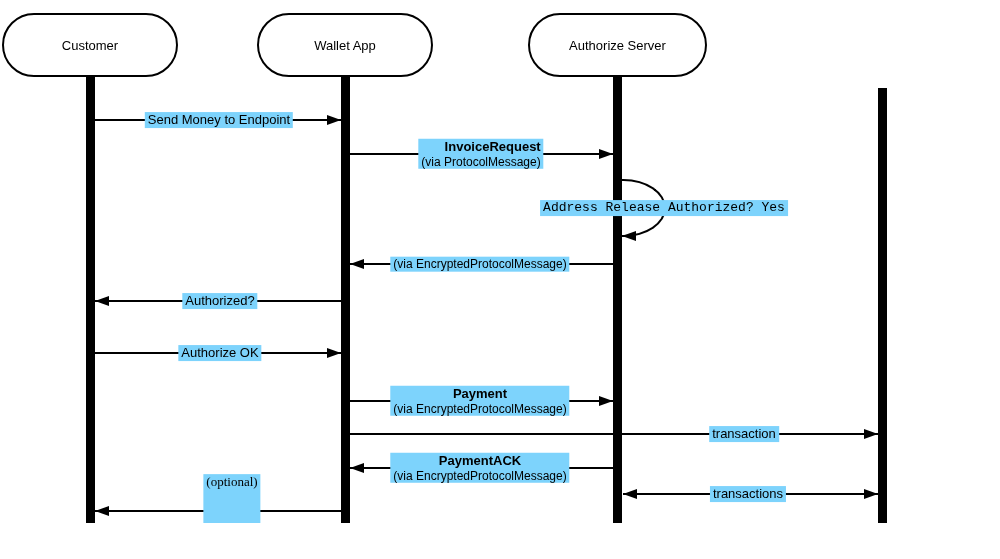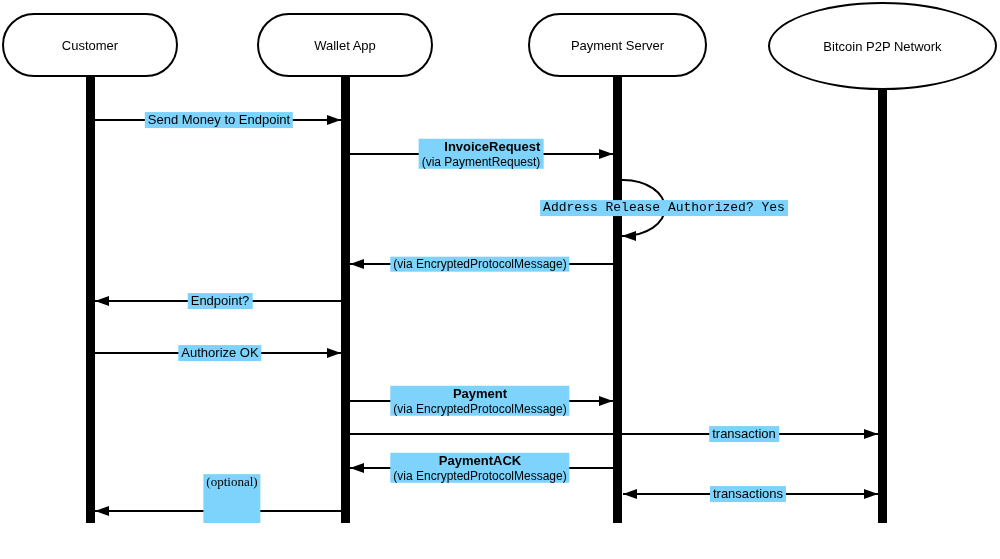--- a/index.html
+++ b/index.html
@@ -91,64 +91,61 @@
 
 <div id="canvas">
 
   <div class="node stadium" style="left:2px; top:13px; width:176px; height:64px;">
     <span>Customer</span>
   </div>
   <div class="node stadium" style="left:257px; top:13px; width:176px; height:64px;align-items:center;">
     <span>Wallet App</span>
   </div>
   <div class="node stadium" style="left:528px; top:13px; width:179px; height:64px;">
-    <span>Payment Server</span>
-  </div>
-  <div class="node ellipse" style="left:768px; top:2px; width:229px; height:88px;">
-    <span>Bitcoin P2P Network</span>
+    <span>Authorize Server</span>
   </div>
 
   <div class="lifeline" style="left:86px; top:75px; height:484px;"></div>
   <div class="lifeline" style="left:341px; top:75px; height:484px;"></div>
   <div class="lifeline" style="left:613px; top:75px; height:484px;"></div>
   <div class="lifeline" style="left:878px; top:88px; height:471px;"></div>
 
   <div>
     <div class="hline" style="left:95px; top:119px; width:246px;"></div>
     <div class="arr arr-right" style="left:327px; top:115px;"></div>
     <div class="mlabel" style="left:219px; top:120px;">Send Money to Endpoint</div>
   </div>
 
   <div>
     <div class="hline" style="left:350px; top:153px; width:263px;"></div>
     <div class="arr arr-right" style="left:599px; top:149px;"></div>
     <div class="mlabel" style="left:481px; top:154px;text-align:right;">
       <span class="bold">InvoiceRequest</span>
-      <span class="via">(via PaymentRequest)</span>
+      <span class="via">(via ProtocolMessage)</span>
     </div>
   </div>
 
   <div>
     <div class="loop-arc"></div>
     <div class="arr arr-left" style="left:622px; top:231px;"></div>
     <div class="mlabel" style="left:664px; top:208px;font-family:Liberation Mono, monospace;">Address Release Authorized? Yes</div>
   </div>
 
   <div>
     <div class="hline" style="left:350px; top:263px; width:263px;"></div>
     <div class="arr arr-left" style="left:350px; top:259px;"></div>
     <div class="mlabel" style="left:480px; top:264px;">
       <span class="via">(via EncryptedProtocolMessage)</span>
     </div>
   </div>
 
   <div>
     <div class="hline" style="left:95px; top:300px; width:246px;"></div>
     <div class="arr arr-left" style="left:95px; top:296px;"></div>
-    <div class="mlabel" style="left:220px; top:301px;">Endpoint?</div>
+    <div class="mlabel" style="left:220px; top:301px;">Authorized?</div>
   </div>
 
   <div>
     <div class="hline" style="left:95px; top:352px; width:246px;"></div>
     <div class="arr arr-right" style="left:327px; top:348px;"></div>
     <div class="mlabel" style="left:220px; top:353px;">Authorize OK</div>
   </div>
 
   <div>
     <div class="hline" style="left:350px; top:400px; width:263px;"></div>

